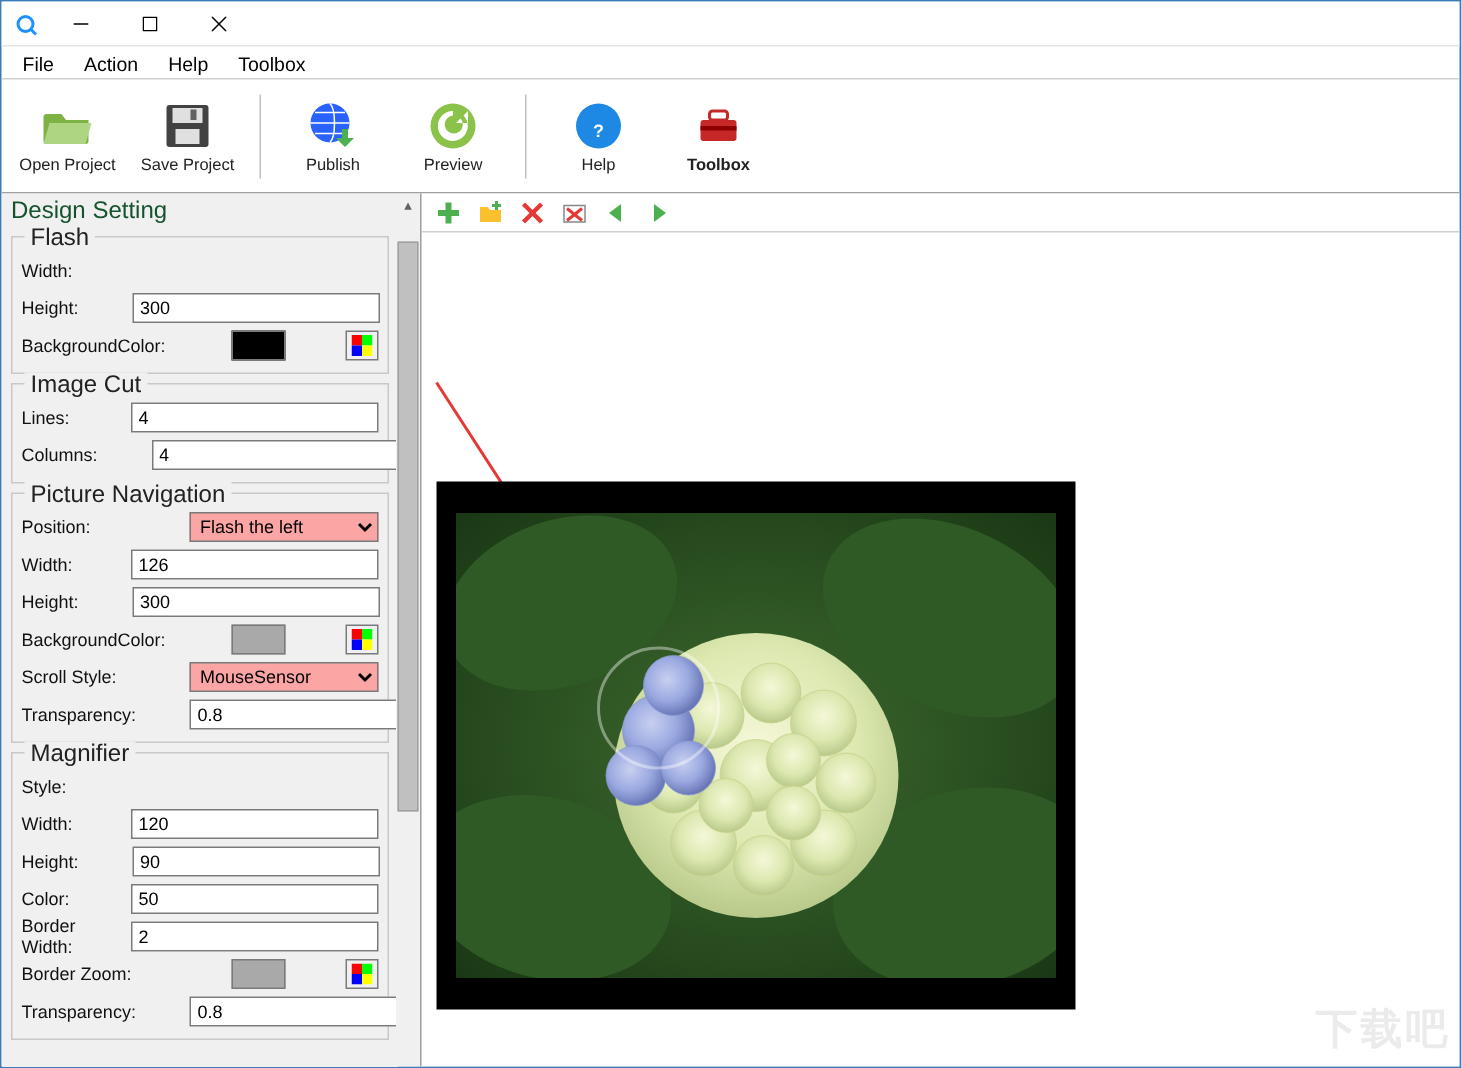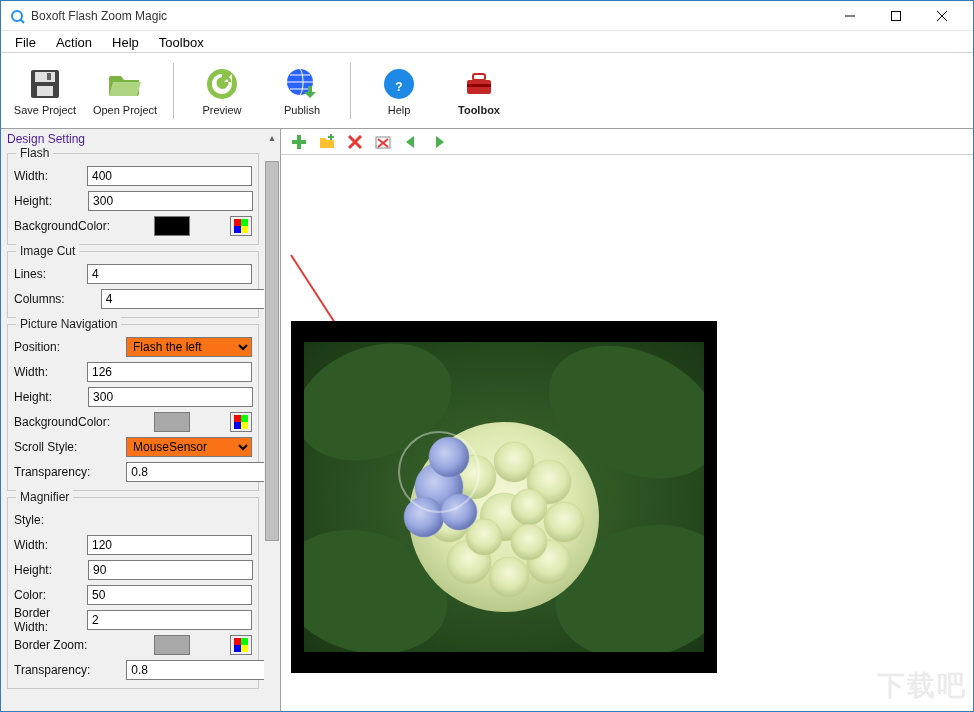--- a/index.html
+++ b/index.html
@@ -16,48 +16,47 @@
 .tbtn .ticon { width: 36px; height: 36px; margin-bottom: 2px; }
 .tbtn .tlabel { font-size: 11px; color: #222; text-align: center; }
 .tbtn.bold .tlabel { font-weight: bold; }
 .tsep { width: 1px; height: 56px; background: #c0c0c0; margin: 0 4px; }
 .main { display: flex; height: 582px; }
 .sidebar { width: 280px; border-right: 1px solid #a0a0a0; overflow: hidden; position: relative; background: #f0f0f0; }
 .sidebar-inner { width: 264px; height: 100%; overflow-y: auto; background: #f0f0f0; }
 .sidebar-scroll { position: absolute; right: 0; top: 0; width: 16px; height: 100%; background: #f0f0f0; display: flex; flex-direction: column; align-items: center; }
 .sidebar-scroll .thumb { width: 14px; background: #c0c0c0; border: 1px solid #a0a0a0; margin-top: 16px; height: 380px; }
 .sidebar-scroll .arrow { width: 14px; height: 16px; display:flex;align-items:center;justify-content:center;color:#606060;font-size:10px;}
-.section-title { padding: 3px 6px; background: #f0f0f0; font-size: 12px; color: #4c1d95; }
+.section-title { padding: 3px 6px; background: #f0f0f0; font-size: 16px; color: #14532d; }
 .group { border: 1px solid #c8c8c8; margin: 4px 6px 6px 6px; padding: 8px 6px 4px 6px; position: relative; background: #f0f0f0; }
-.group .glabel { position: absolute; top: -8px; left: 8px; background: #f0f0f0; padding: 0 4px; font-size: 12px; color: #222; }
+.group .glabel { position: absolute; top: -8px; left: 8px; background: #f0f0f0; padding: 0 4px; font-size: 16px; color: #222; }
 .row { display: flex; align-items: center; margin: 3px 0; height: 22px; gap: 36px; }
 .row label { width: 76px; font-size: 12px; color: #111; }
 .row label.wide { width: 104px; }
 .row input[type=text] { flex: 1; height: 20px; border: 1px solid #7a7a7a; padding: 0 4px; font-size: 12px; background: #fff; }
-.row select { flex: 1; height: 20px; border: 1px solid #7a7a7a; padding: 0 2px; font-size: 12px; background: #f97316; }
+.row select { flex: 1; height: 20px; border: 1px solid #7a7a7a; padding: 0 2px; font-size: 12px; background: #fca5a5; }
 .color-swatch { flex: 1; height: 20px; border: 1px solid #7a7a7a; margin-right: 4px; }
 .color-btn { width: 22px; height: 20px; border: 1px solid #7a7a7a; display: flex; align-items: center; justify-content: center; cursor: pointer; background: #f0f0f0; }
 .canvas-area { flex: 1; display: flex; flex-direction: column; background: #fff; }
 .canvas-toolbar { height: 26px; display: flex; align-items: center; gap: 8px; padding: 2px 8px; border-bottom: 1px solid #d0d0d0; }
 .ctbtn { width: 20px; height: 20px; cursor: pointer; display: flex; align-items: center; justify-content: center; }
 .canvas-body { flex: 1; position: relative; overflow: auto; }
 .preview { position: absolute; left: 10px; top: 166px; width: 426px; height: 352px; background: #000; display: flex; align-items: center; justify-content: center; }
 .preview .img { width: 400px; height: 310px; }
 .watermark { position: absolute; right: 6px; bottom: 6px; font-size: 28px; color: rgba(0,0,0,0.08); font-weight: bold; letter-spacing: 2px; }
 .red-arrow { position: absolute; pointer-events: none; }
 </style>
 </head>
 <body>
 
 <div class="titlebar">
   <svg class="app-icon" viewBox="0 0 16 16">
       <circle cx="8" cy="8" r="5" fill="none" stroke="#1e90ff" stroke-width="2"></circle>
       <line x1="11" y1="11" x2="15" y2="15" stroke="#1e90ff" stroke-width="2"></line>
     </svg>
-  <div class="title">Boxoft Flash Zoom Magic</div>
   <div class="winbtns">
     <div class="winbtn">
         <svg width="10" height="10">
           <line x1="0" y1="5" x2="10" y2="5" stroke="#000"></line>
         </svg>
       </div>
     <div class="winbtn">
         <svg width="10" height="10">
           <rect x="0.5" y="0.5" width="9" height="9" fill="none" stroke="#000"></rect>
         </svg>
@@ -74,50 +73,50 @@
 <div class="menubar">
   <div class="mitem">File</div>
   <div class="mitem">Action</div>
   <div class="mitem">Help</div>
   <div class="mitem">Toolbox</div>
 </div>
 
 <div class="toolbar">
   <div class="tbtn">
     <svg class="ticon" viewBox="0 0 36 36">
+        <path d="M4 10h10l3 4h15v14a2 2 0 01-2 2H4a2 2 0 01-2-2V12a2 2 0 012-2z" fill="#7cb342"></path>
+        <path d="M6 16h28l-4 14H2z" fill="#aed581"></path>
+      </svg>
+    <div class="tlabel">Open Project</div>
+  </div>
+  <div class="tbtn">
+    <svg class="ticon" viewBox="0 0 36 36">
         <rect x="4" y="4" width="28" height="28" rx="2" fill="#424242"></rect>
         <rect x="8" y="6" width="20" height="10" fill="#e0e0e0"></rect>
         <rect x="10" y="20" width="16" height="10" fill="#e0e0e0"></rect>
         <rect x="20" y="7" width="4" height="7" fill="#616161"></rect>
       </svg>
     <div class="tlabel">Save Project</div>
   </div>
-  <div class="tbtn">
-    <svg class="ticon" viewBox="0 0 36 36">
-        <path d="M4 10h10l3 4h15v14a2 2 0 01-2 2H4a2 2 0 01-2-2V12a2 2 0 012-2z" fill="#7cb342"></path>
-        <path d="M6 16h28l-4 14H2z" fill="#aed581"></path>
-      </svg>
-    <div class="tlabel">Open Project</div>
-  </div>
   <div class="tsep"></div>
-  <div class="tbtn">
-    <svg class="ticon" viewBox="0 0 36 36">
-        <circle cx="18" cy="18" r="15" fill="#8bc34a"></circle>
-        <path d="M18 8a10 10 0 107 3l3-3v8h-8l3-3a6 6 0 11-5-2z" fill="#fff"></path>
-      </svg>
-    <div class="tlabel">Preview</div>
-  </div>
   <div class="tbtn">
     <svg class="ticon" viewBox="0 0 36 36">
         <circle cx="16" cy="16" r="13" fill="#2962ff"></circle>
         <path d="M16 3c4 4 4 22 0 26M3 16h26M6 9h20M6 23h20" stroke="#fff" fill="none"></path>
         <path d="M26 32l-6-6h4v-6h4v6h4z" fill="#4caf50"></path>
       </svg>
     <div class="tlabel">Publish</div>
   </div>
+  <div class="tbtn">
+    <svg class="ticon" viewBox="0 0 36 36">
+        <circle cx="18" cy="18" r="15" fill="#8bc34a"></circle>
+        <path d="M18 8a10 10 0 107 3l3-3v8h-8l3-3a6 6 0 11-5-2z" fill="#fff"></path>
+      </svg>
+    <div class="tlabel">Preview</div>
+  </div>
   <div class="tsep"></div>
   <div class="tbtn">
     <svg class="ticon" viewBox="0 0 36 36">
         <circle cx="18" cy="18" r="15" fill="#1e88e5"></circle>
         <text x="18" y="25" text-anchor="middle" font-size="20" fill="#fff" font-weight="bold">?</text>
       </svg>
     <div class="tlabel">Help</div>
   </div>
   <div class="tbtn bold">
     <svg class="ticon" viewBox="0 0 36 36">
@@ -132,21 +131,20 @@
 <div class="main">
 
   <div class="sidebar">
     <div class="sidebar-inner">
       <div class="section-title">Design Setting</div>
 
       <div class="group">
         <span class="glabel">Flash</span>
         <div class="row">
           <label>Width:</label>
-          <input type="text" value="400" style="">
         </div>
         <div class="row">
           <label>Height:</label>
           <input type="text" value="300" style="">
         </div>
         <div class="row">
           <label class="wide">BackgroundColor:</label>
           <div class="color-swatch" style="background:#000"></div>
           <div class="color-btn">
             <svg width="14" height="14" viewBox="0 0 14 14">

